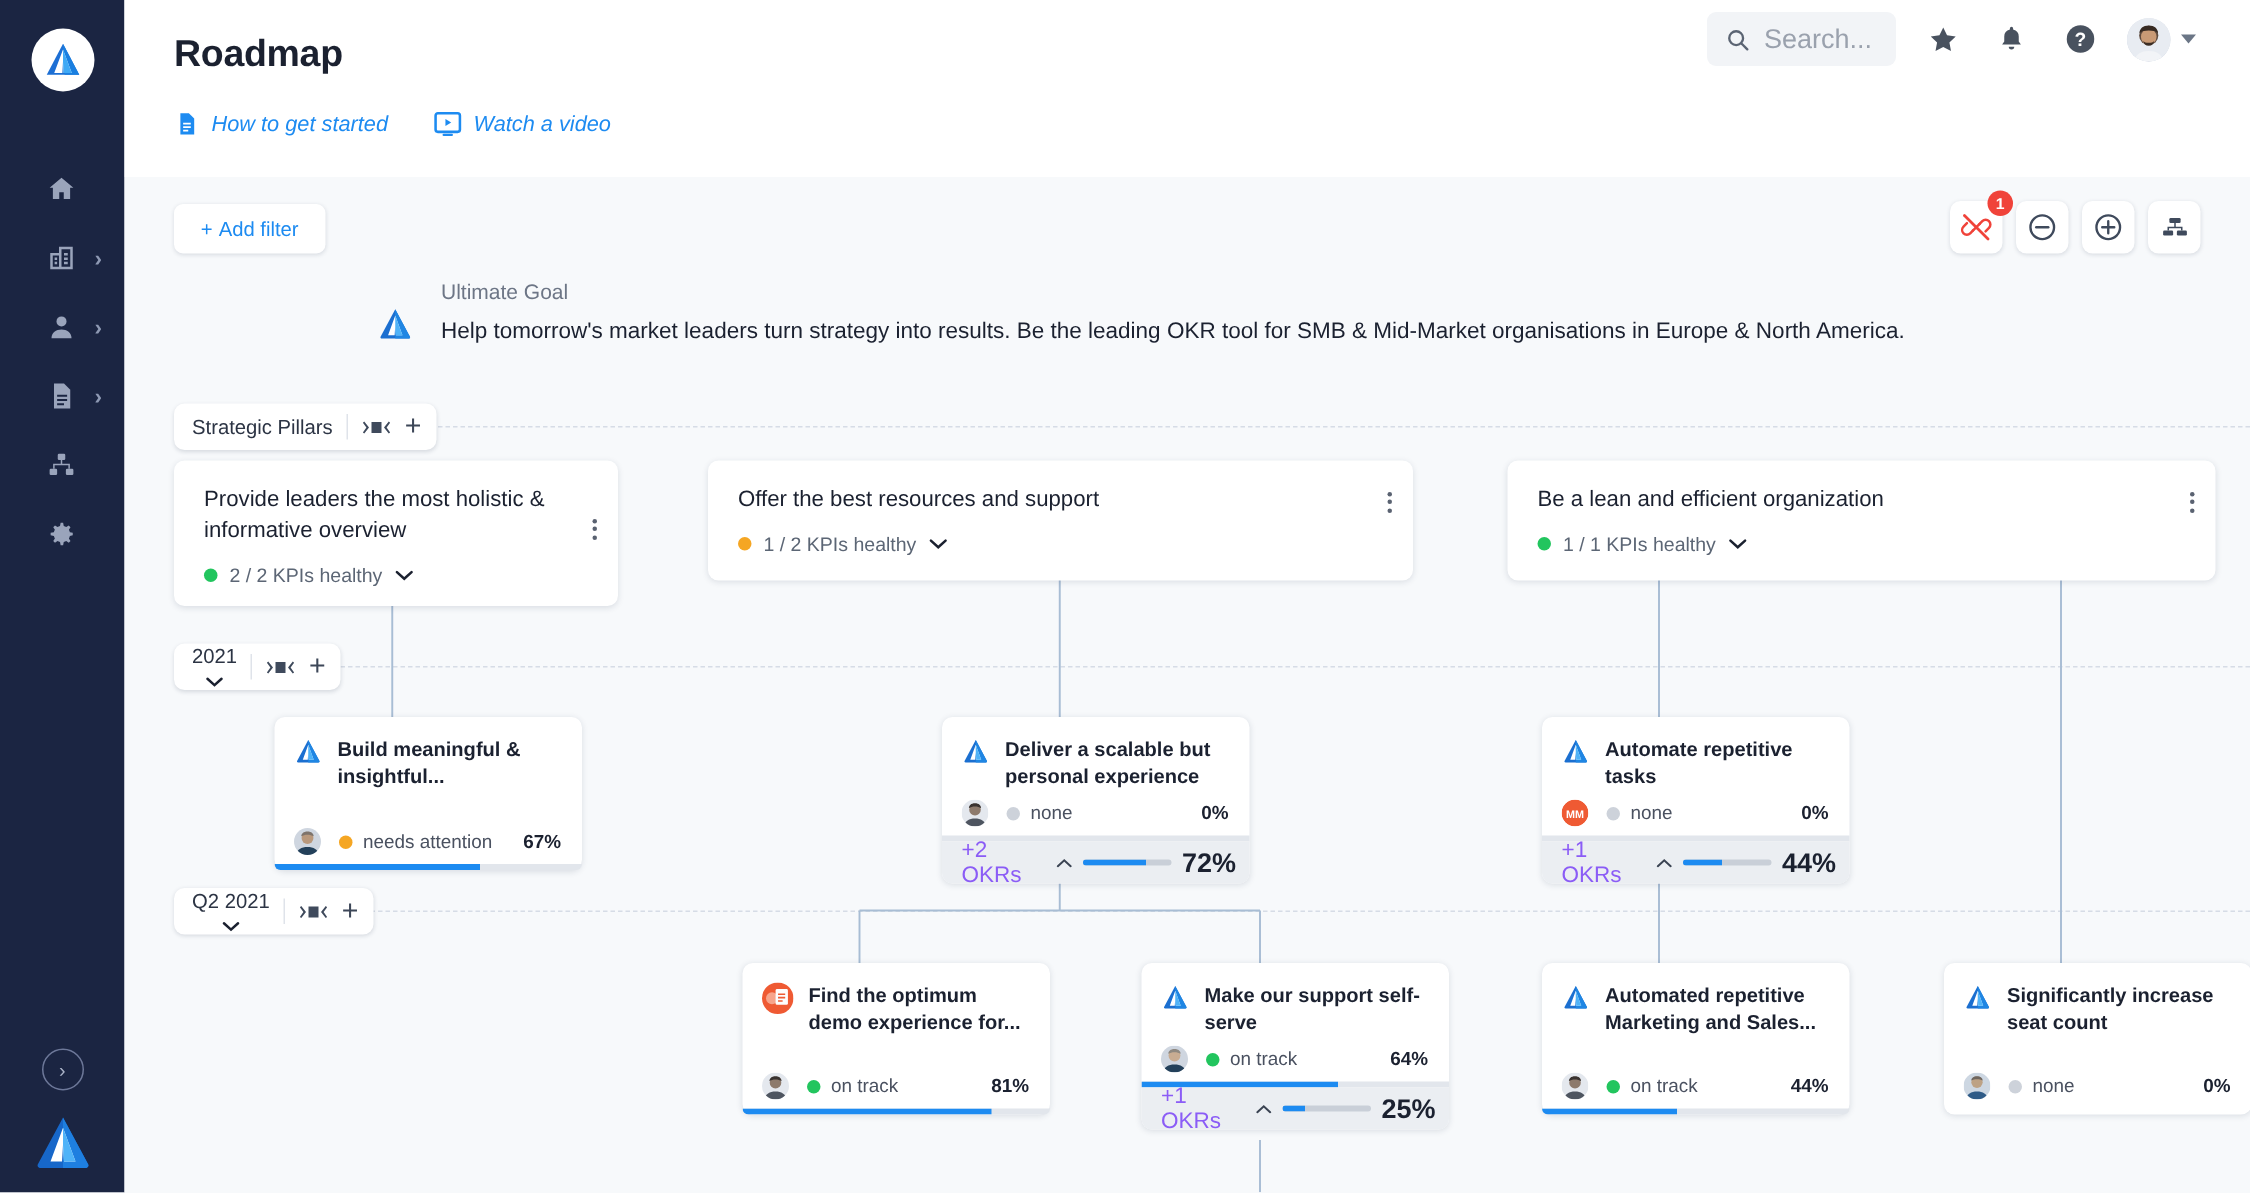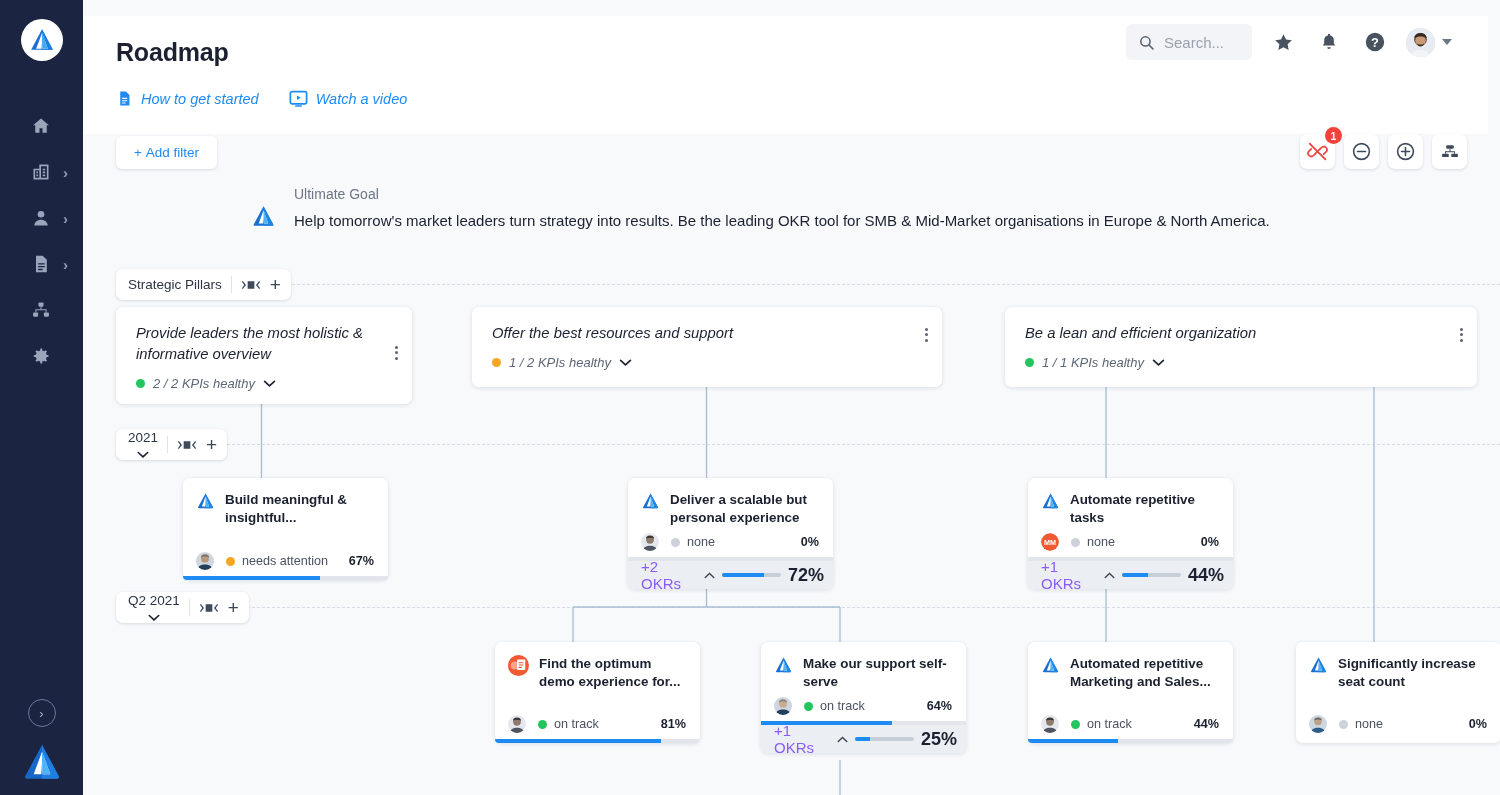--- a/index.html
+++ b/index.html
@@ -39,33 +39,33 @@
     width: 28px; height: 28px; border-radius: 50%;
     border: 1.6px solid #6d7899; color: #aab3c7;
     display: flex; align-items: center; justify-content: center;
     font-size: 13px; cursor: pointer;
   }
 
   
   .main { flex: 1 1 auto; position: relative; height: 795px; background: #f7f9fb; overflow: hidden;}
 
   
-  .topbar { position: absolute; top: 0; left: 0; right: 12px; height: 118px; background: #fff; margin-top: 16px; }
+  .topbar { position: absolute; top: 0; left: 0; right: 0; height: 118px; background: #fff; }
   .page-title { position: absolute; left: 33px; top: 22px; font-size: 25px; font-weight: 700; color: #1b2130; letter-spacing: -.2px;}
   .title-links { position: absolute; left: 33px; top: 74px; display: flex; gap: 30px; align-items: center;}
   .tlink { display: flex; align-items: center; gap: 8px; color: #1d8bf1; font-size: 14.5px; cursor: pointer; font-style: italic; }
   .tlink span.lbl { color:#1d8bf1; }
 
   .top-right { position: absolute; right: 36px; top: 8px; display: flex; align-items: center; gap: 16px; }
   .searchbox {
     width: 125px; height: 36px; background: #f2f4f7; border-radius: 6px;
     display: flex; align-items: center; gap: 9px; padding: 0 12px; cursor: text;
     width: 126px;
   }
-  .searchbox .ph { color: #9aa1ad; font-size: 15px; }
+  .searchbox .ph { color: #9aa1ad; font-size: 18px; }
   .icon-btn { width: 30px; height: 30px; display: flex; align-items: center; justify-content: center; cursor: pointer; color: #4a5568;}
   .avatar-wrap { display: flex; align-items: center; gap: 7px; cursor: pointer; }
   .avatar {
     width: 29px; height: 29px; border-radius: 50%; overflow: hidden;
     background: linear-gradient(#dfe4ec,#c3ccda); position: relative;
   }
   .caret-down { width: 0; height: 0; border-left: 5px solid transparent; border-right: 5px solid transparent; border-top: 6px solid #6b7686;}
 
   
   .add-filter {
@@ -105,21 +105,21 @@
   .chip .plus { font-size: 19px; color: #3d4758; line-height: 1; cursor: pointer; font-weight: 300;}
   .chip .drop { display:flex; align-items:center; gap:6px; cursor:pointer;flex-direction:column;}
 
   .rowline { position: absolute; left: 114px; right: 0; border-top: 1px dashed #d6dce6; }
 
   
   .card {
     position: absolute; background: #fff; border-radius: 7px;
     box-shadow: 0 1px 4px rgba(25,40,70,.13); z-index: 4;
   }
-  .pillar { padding: 16px 18px 20px 20px; font-style: italic; }
+  .pillar { padding: 16px 18px 20px 20px; }
   .pillar .ptitle { font-size: 14.8px; color: #1b2130; line-height: 1.42; padding-right: 26px;}
   .pillar .kpi { display: flex; align-items: center; gap: 8px; margin-top: 11px; font-size: 13px; color: #5c6675; }
   .dot { width: 9px; height: 9px; border-radius: 50%; display:inline-block;}
   .kebab { position: absolute; right: 14px; top: 18px; color: #5a6271; font-size: 16px; line-height: .6; letter-spacing: 0; cursor: pointer; }
   .kebab i { display:block; width:3px;height:3px;border-radius:50%;background:#5a6271;margin:2.5px 0;}
 
   .okr { width: 205px; margin-left: 24px; }
   .okr .body { padding: 13px 14px 0 13px; }
   .okr .head { display: flex; gap: 10px; align-items: flex-start; }
   .okr .otitle { font-size: 13.4px; font-weight: 700; color: #1b2130; line-height: 1.36; }

